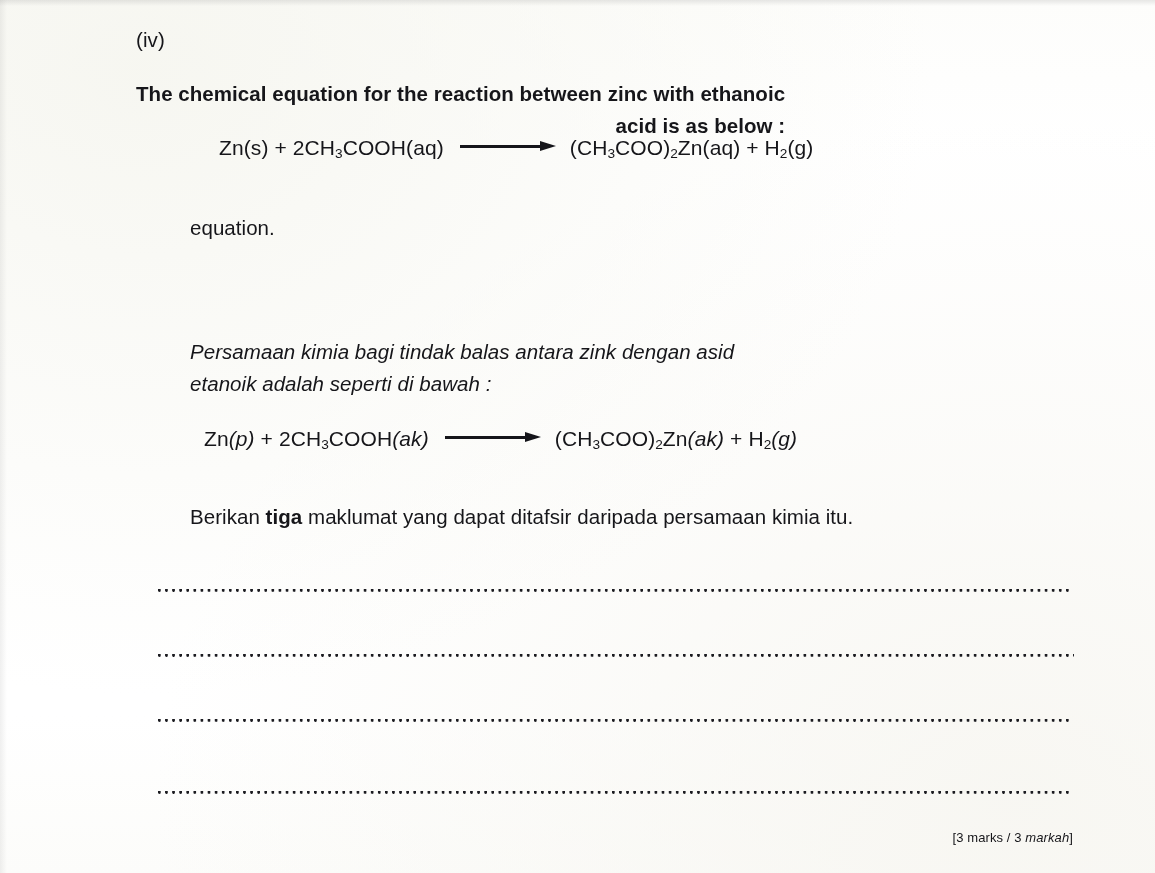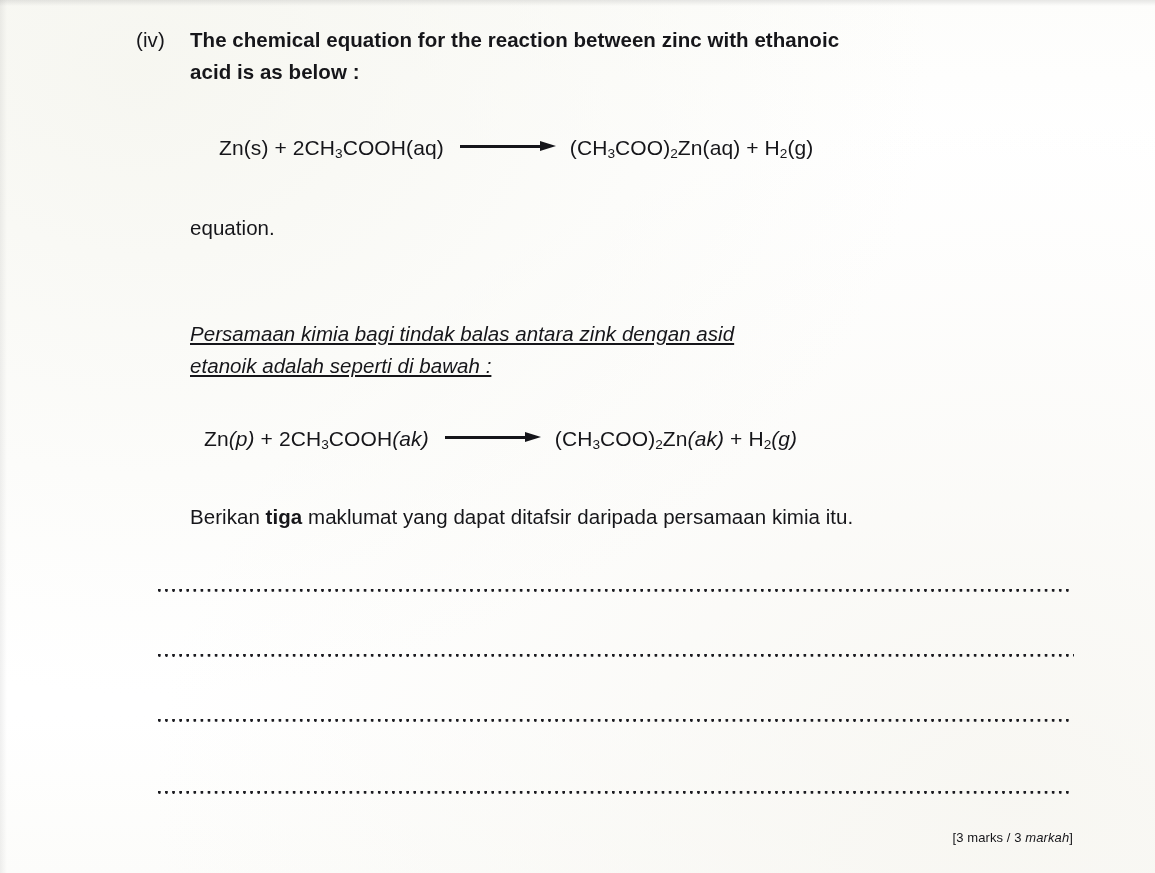--- a/index.html
+++ b/index.html
@@ -45,36 +45,37 @@
   .question {
     position: absolute;
     left: 136px;
     top: 24px;
     width: 960px;
   }
   .q-head {
     display: flex;
     align-items: flex-start;
     gap: 0;
+    flex-direction: column;
   }
   .q-label {
     width: 54px;
     flex: 0 0 54px;
     font-size: 20.5px;
     line-height: 32px;
     letter-spacing: 0.1px;
   }
   .q-body {
     flex: 1 1 auto;
     font-size: 20.5px;
     line-height: 32px;
     letter-spacing: 0.05px;
     font-weight: bold;
   }
-  .q-body .line2 { display: block; }
+  .q-body .line2 { display: block; text-align: right; }
 
   
   .equation {
     position: absolute;
     font-size: 21px;
     line-height: 30px;
     white-space: nowrap;
     letter-spacing: 0.1px;
   }
   .eq-en { left: 219px; top: 133px; }
@@ -117,21 +118,21 @@
   
   .prompt {
     position: absolute;
     left: 190px;
     width: 900px;
     font-size: 20.5px;
     line-height: 32px;
     letter-spacing: 0.05px;
   }
   .prompt-en { top: 212px; }
-  .prompt-my-intro { top: 318px; font-style: italic; text-decoration: underline; }
+  .prompt-my-intro { top: 336px; font-style: italic; }
   .prompt-my-ask { top: 501px; }
   .prompt b { font-weight: bold; }
   .prompt .ln { display: block; }
 
   
   .dotline {
     position: absolute;
     left: 158px;
     width: 914px;
     height: 6px;

